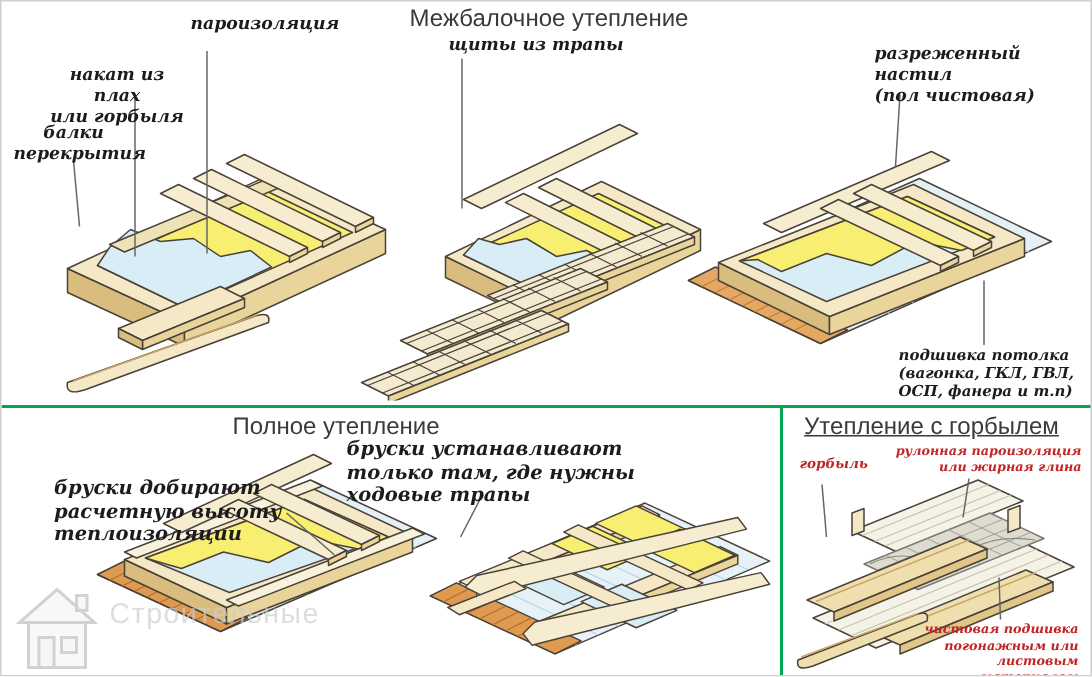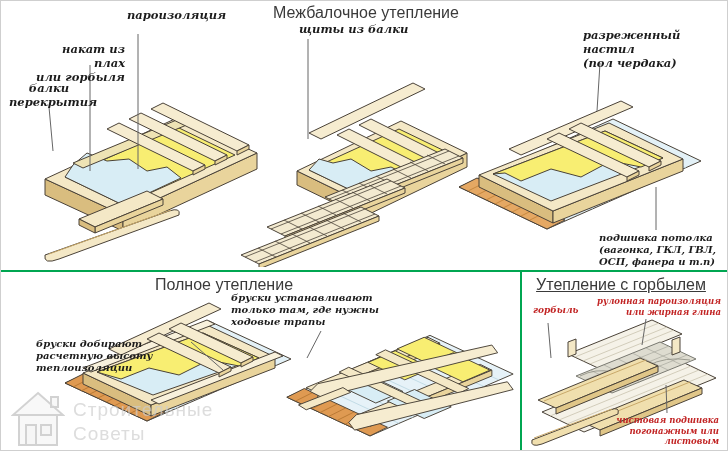--- a/index.html
+++ b/index.html
@@ -4,21 +4,21 @@
 <style>
   html,body{margin:0;padding:0;background:#fff;}
   #stage{position:relative;width:728px;height:451px;background:#ffffff;
          border:1px solid #cfcfcf;box-sizing:border-box;overflow:hidden;
          font-family:"Liberation Sans",sans-serif;}
   .sec-title{position:absolute;color:#3a3a3a;font-size:16px;text-align:center;
              font-family:"Liberation Sans",sans-serif;}
   .lbl{position:absolute;font-family:"DejaVu Serif",serif;font-style:italic;
        font-weight:bold;color:#1c1c1c;font-size:11.5px;line-height:1.2;
        white-space:pre-line;}
-  .lbl.small{font-size:10px;}
+  .lbl.small{font-size:13px;}
   .lbl.red{color:#c22525;font-size:8.5px;line-height:1.25;}
   .green-h{position:absolute;left:0;top:269px;width:728px;height:2px;background:#00a651;}
   .green-v{position:absolute;left:519px;top:269px;width:2px;height:182px;background:#00a651;}
   .panel{position:absolute;}
   #watermark{position:absolute;left:10px;top:388px;width:230px;height:62px;opacity:.8;}
   #watermark .wm-line{position:absolute;color:rgba(205,205,205,.85);
       font-size:19px;letter-spacing:1px;font-family:"Liberation Sans",sans-serif;}
 </style>
 </head>
 <body>
@@ -178,35 +178,34 @@
     <svg width="54" height="58" viewBox="0 0 54 58" style="position:absolute;left:0;top:2px;">
       <g stroke="#c8c8c8" stroke-width="2" fill="rgba(242,242,242,0.6)">
         <polygon points="27,2 52,24 2,24"></polygon>
         <rect x="8" y="24" width="38" height="30"></rect>
         <rect x="40" y="6" width="7" height="10"></rect>
         <rect x="15" y="34" width="10" height="20"></rect>
         <rect x="30" y="34" width="10" height="10"></rect>
       </g>
     </svg>
     <div class="wm-line" style="left:62px;top:10px;">Строительные</div>
-    <div class="wm-line" style="left:62px;top:34px;">Советы</div>
   </div>
 
   <div class="lbl" style="left:126px;top:8px;">пароизоляция</div>
-  <div class="lbl" style="left:30px;top:42px;width:94px;text-align:right;">накат из плах
+  <div class="lbl" style="left:30px;top:42px;width:94px;text-align:center;">накат из плах
 или горбыля</div>
   <div class="lbl" style="left:8px;top:81px;width:80px;text-align:center;">балки
 перекрытия</div>
-  <div class="lbl" style="left:298px;top:22px;">щиты из балки</div>
+  <div class="lbl" style="left:298px;top:22px;">щиты из трапы</div>
   <div class="lbl" style="left:582px;top:28px;">разреженный настил
-(пол чердака)</div>
+(пол чистовая)</div>
   <div class="lbl" style="left:598px;top:231px;font-size:10px;">подшивка потолка
 (вагонка, ГКЛ, ГВЛ,
 ОСП, фанера и т.п)</div>
-  <div class="lbl small" style="left:35px;top:317px;margin-top:20px;">бруски добирают
+  <div class="lbl small" style="left:35px;top:317px;">бруски добирают
 расчетную высоту
 теплоизоляции</div>
   <div class="lbl small" style="left:230px;top:291px;">бруски устанавливают
 только там, где нужны
 ходовые трапы</div>
   <div class="lbl red" style="left:595px;top:295px;width:125px;text-align:right;">рулонная пароизоляция
 или жирная глина</div>
   <div class="lbl red" style="left:532px;top:304px;font-size:9px;">горбыль</div>
   <div class="lbl red" style="left:598px;top:414px;width:120px;text-align:right;">чистовая подшивка
 погонажным или листовым

